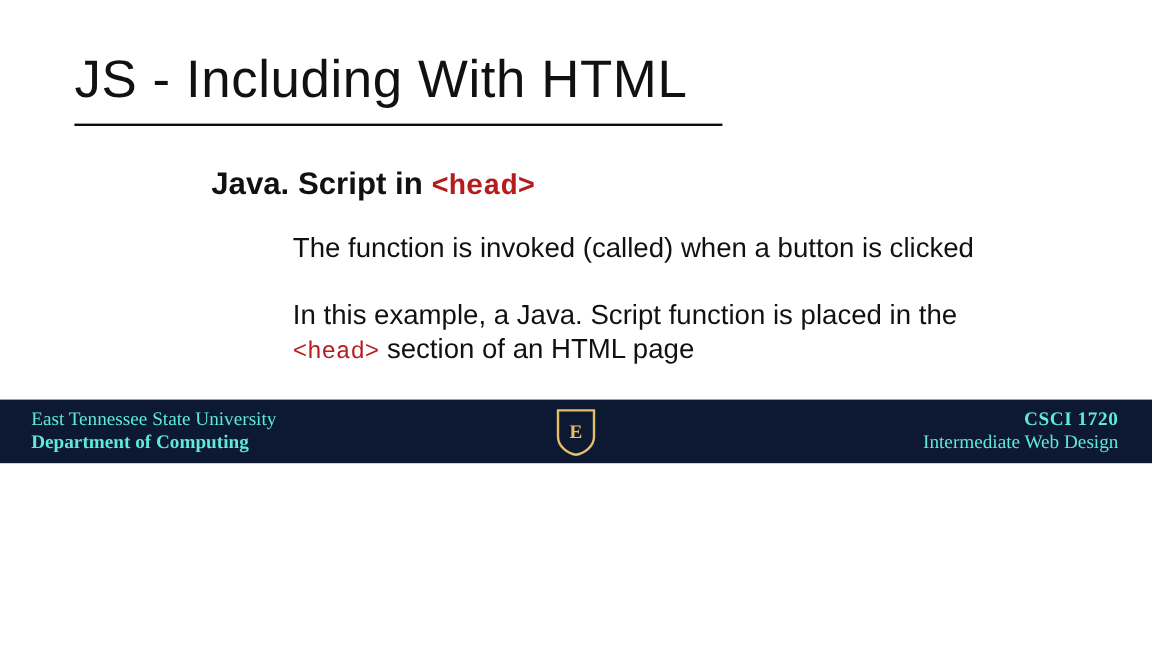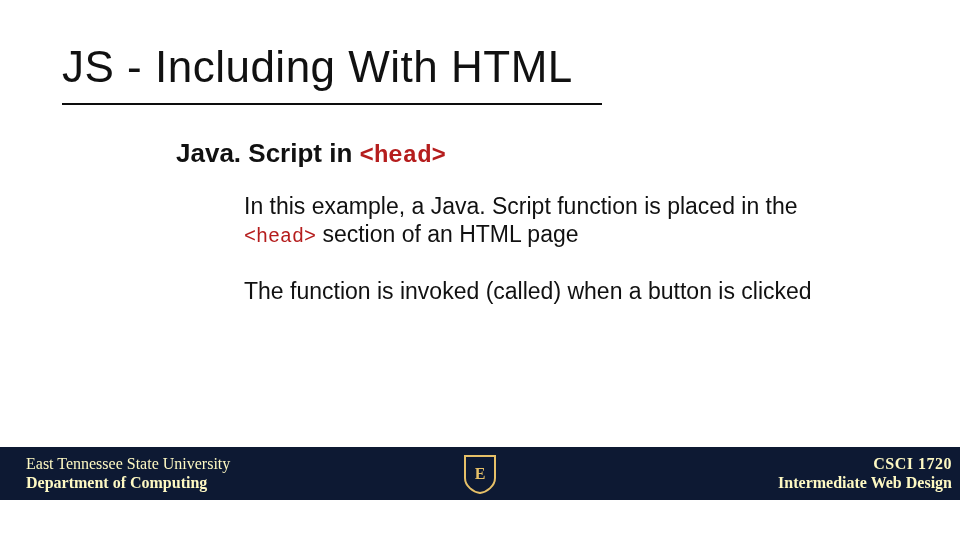--- a/index.html
+++ b/index.html
@@ -8,21 +8,21 @@
     width: 960px;
     height: 540px;
     background: #ffffff;
     font-family: "Segoe UI", "Helvetica Neue", Arial, sans-serif;
     color: #0a0a0a;
     overflow: hidden;
     position: relative;
   }
   .slide {
     width: 960px;
-    height: 500px;
+    height: 386px;
     position: relative;
   }
   .title {
     position: absolute;
     left: 62px;
     top: 42px;
     font-size: 44px;
     font-weight: 300;
     letter-spacing: 0.5px;
     color: #111;
@@ -66,41 +66,41 @@
     font-size: 20px;
   }
   
   .footer {
     position: absolute;
     left: 0;
     bottom: 0;
     width: 100%;
     height: 53px;
     background: #0d1933; 
-    color: #fef9c3;
+    color: #5eead4;
     font-family: Georgia, "Times New Roman", serif;
     display: flex;
     align-items: center;
     justify-content: space-between;
-    padding: 0 8px 0 26px;
+    padding: 0 28px 0 26px;
     box-sizing: border-box;
   }
   .footer-left, .footer-right {
     display: flex;
     flex-direction: column;
     line-height: 1.15;
     font-size: 16px;
   }
   .footer-left .l1 { font-weight: 400; }
   .footer-left .l2 { font-weight: 700; }
   .footer-right {
     text-align: right;
   }
   .footer-right .l1 { font-weight: 700; letter-spacing: 0.5px; }
-  .footer-right .l2 { font-weight: 700; }
+  .footer-right .l2 { font-weight: 400; }
 
   .footer-center {
     position: absolute;
     left: 50%;
     bottom: 0;
     transform: translateX(-50%);
     height: 53px;
     display: flex;
     align-items: center;
   }
@@ -116,24 +116,24 @@
 <div class="slide">
 
   <div class="title">JS - Including With HTML</div>
   <div class="title-underline"></div>
 
   <div class="subhead">
     <span>Java. Script in </span><span class="code">&lt;head&gt;</span>
   </div>
 
   <div class="body">
+    <p>The function is invoked (called) when a button is clicked</p>
     <p>
       <span>In this example, a Java. Script function is placed in the </span><span class="code">&lt;head&gt;</span><span> section of an HTML page</span>
     </p>
-    <p>The function is invoked (called) when a button is clicked</p>
   </div>
 
   <div class="footer">
     <div class="footer-left">
       <span class="l1">East Tennessee State University</span>
       <span class="l2">Department of Computing</span>
     </div>
 
     <div class="footer-center">
       <div class="shield">

